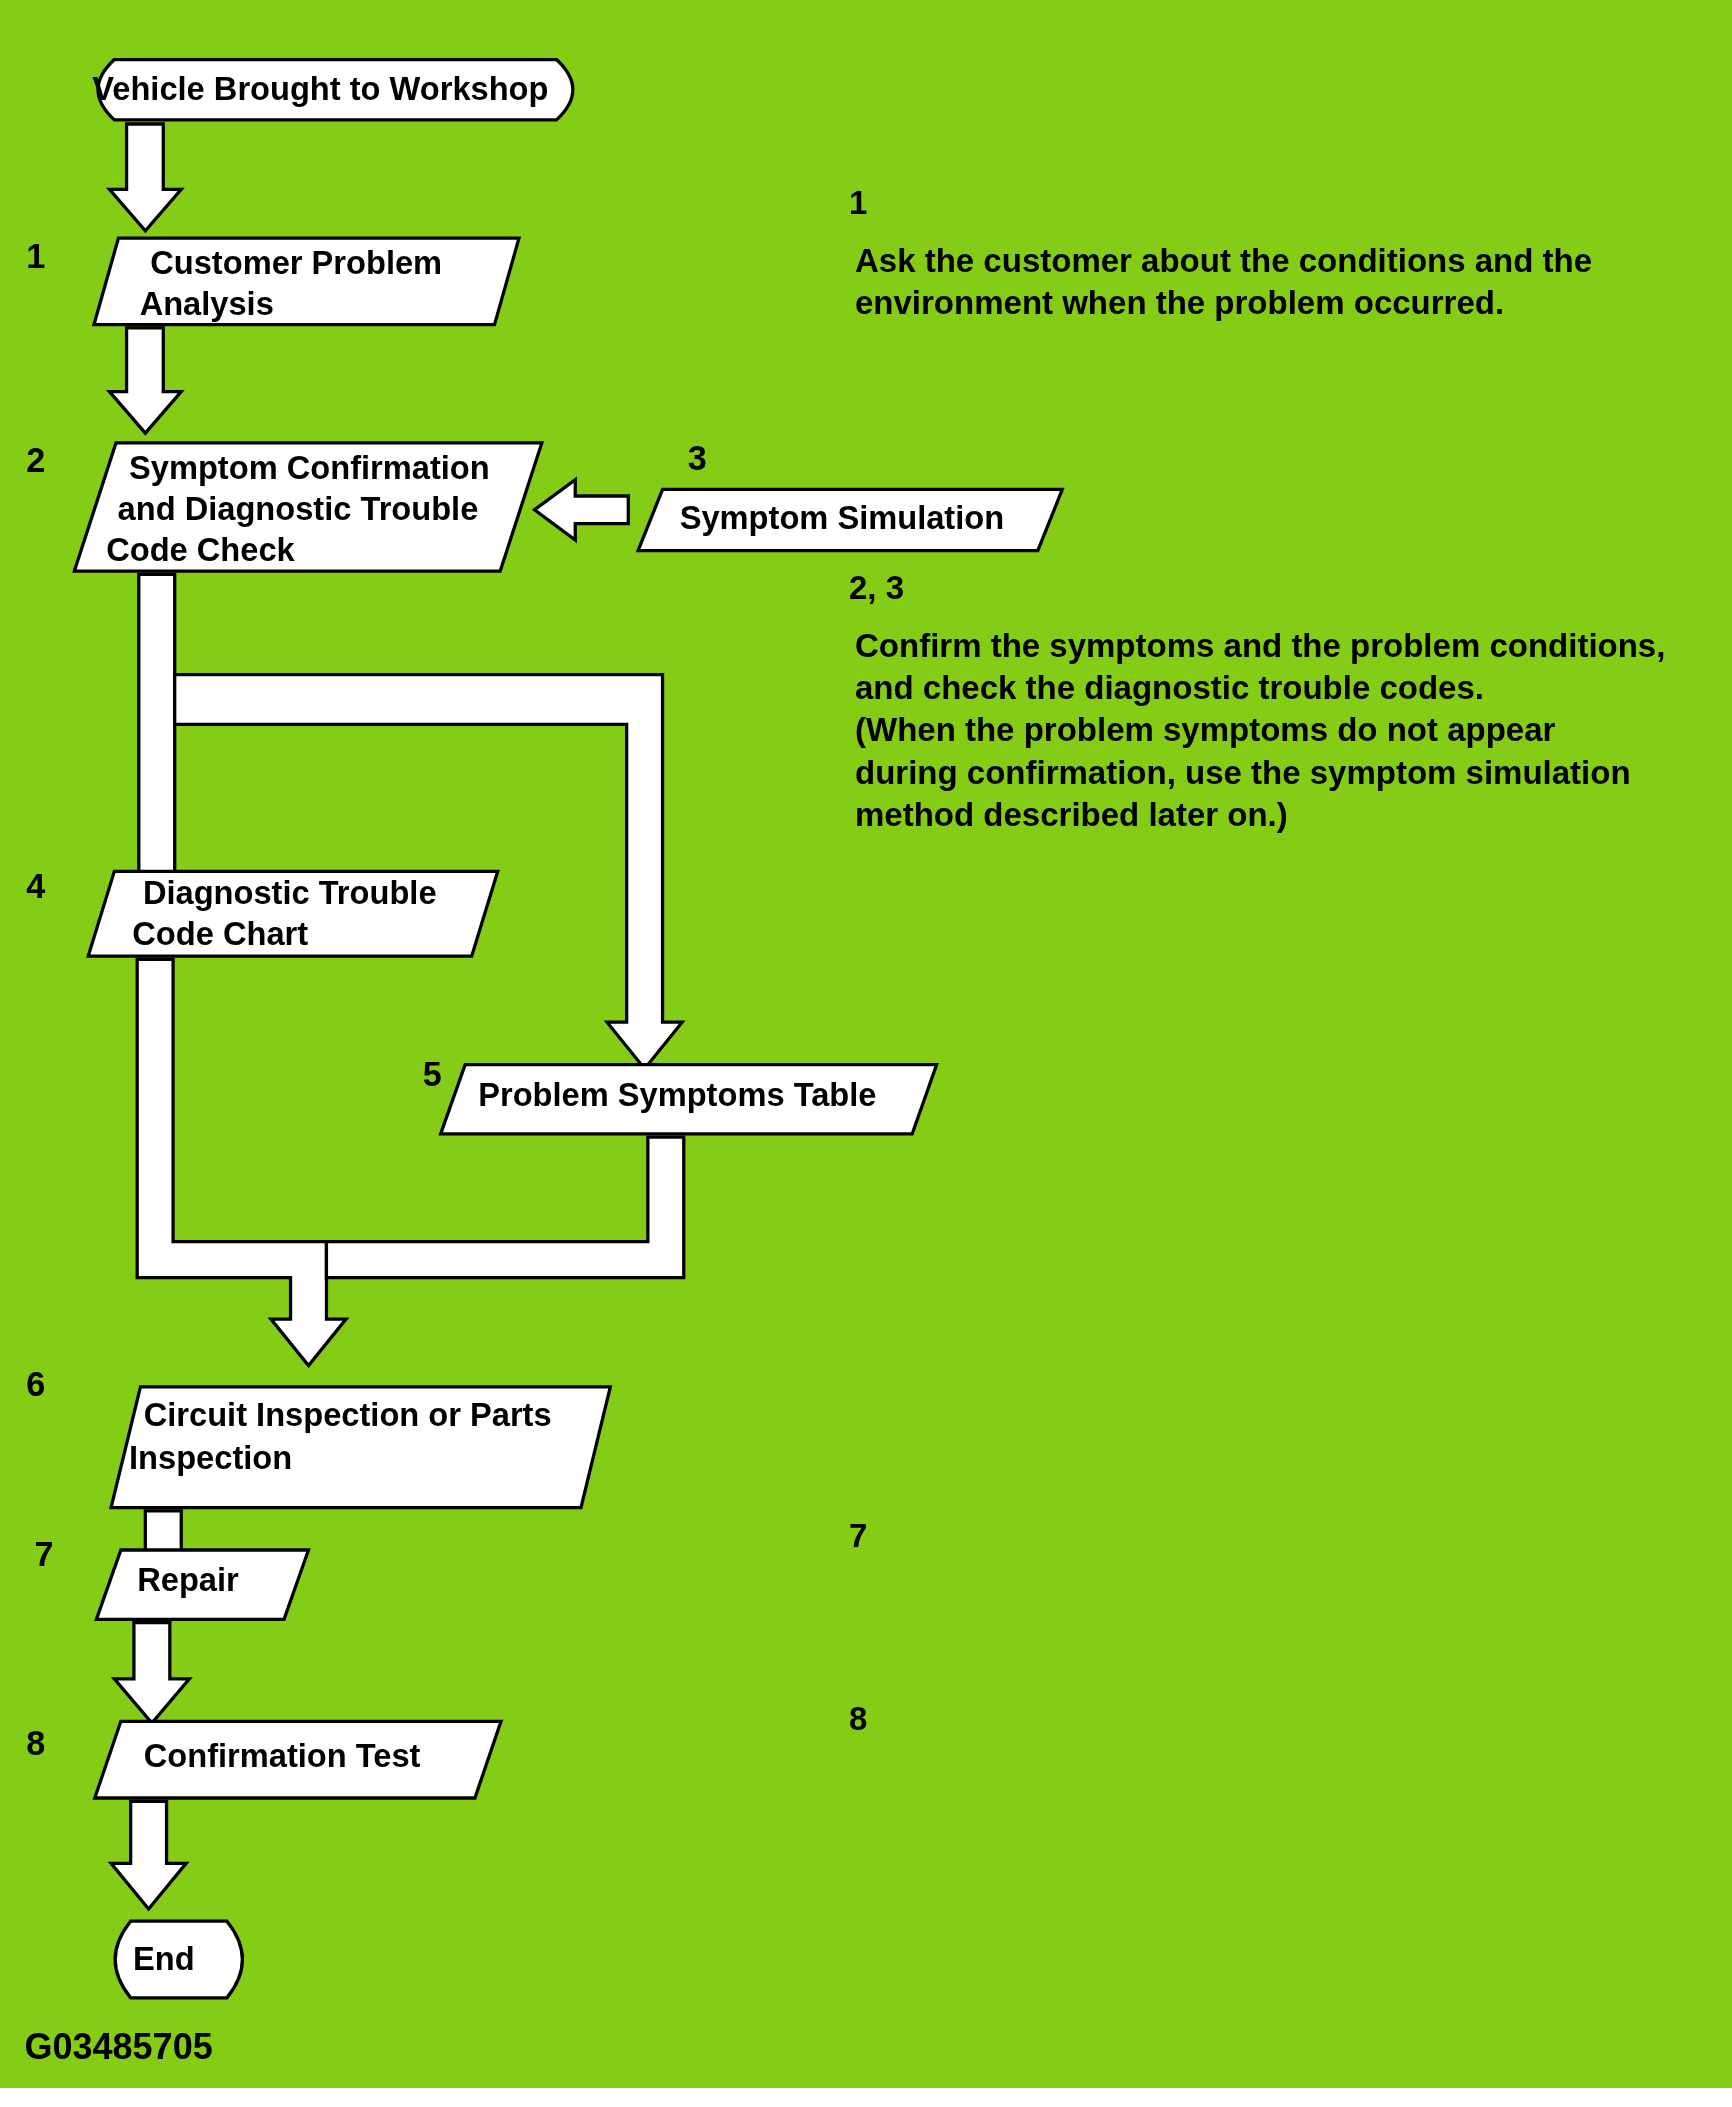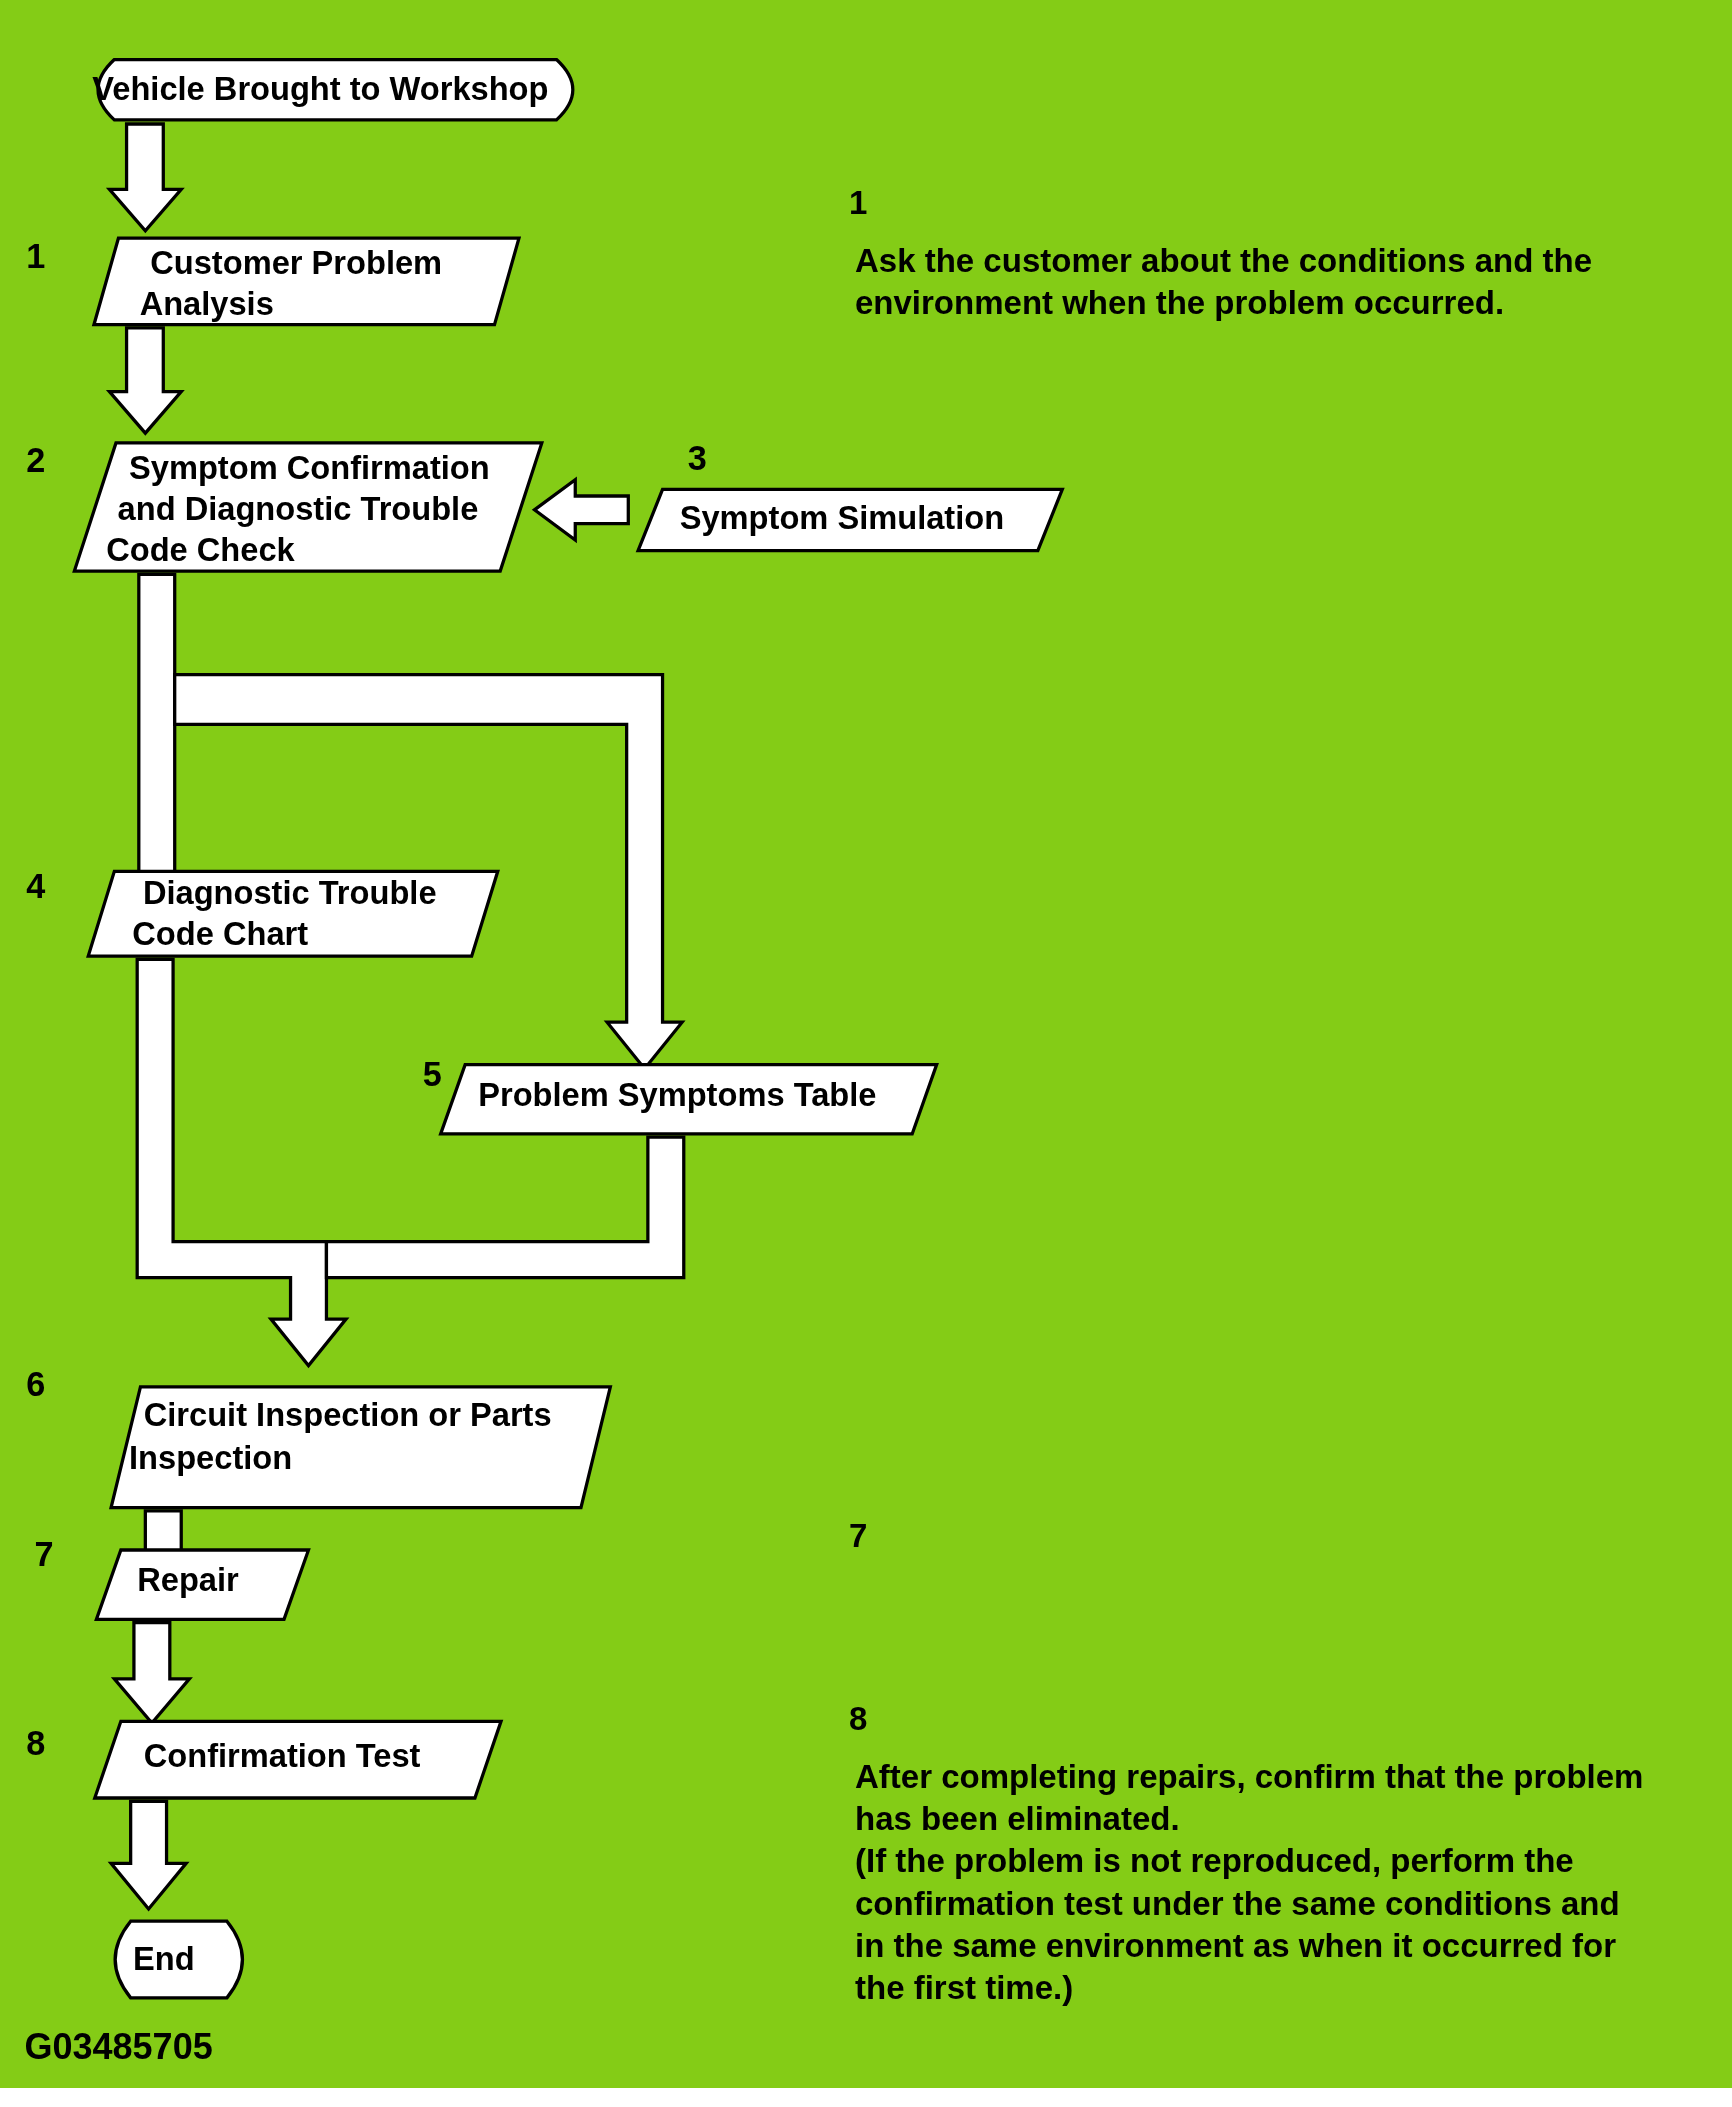--- a/index.html
+++ b/index.html
@@ -179,34 +179,36 @@
     <text class="node-label" x="163" y="2404">End</text>
 
   </svg>
 
   <div class="desc-block" style="left:849px; top:186px; width:865px;">
     <p class="desc-num">1</p>
     <p class="desc-body">Ask the customer about the conditions and the
 environment when the problem occurred.</p>
   </div>
 
+  <div class="desc-block" style="left:849px; top:571px; width:873px;">
+    <p class="desc-num">2, 3</p>
+    <p class="desc-body">Confirm the symptoms and the problem conditions,
+and check the diagnostic trouble codes.
+(When the problem symptoms do not appear
+during confirmation, use the symptom simulation
+method described later on.)</p>
+  </div>
 
   <div class="desc-block" style="left:849px; top:1175px; width:873px;">
   </div>
 
   <div class="desc-block" style="left:849px; top:1519px; width:865px;">
     <p class="desc-num">7</p>
   </div>
 
   <div class="desc-block" style="left:849px; top:1702px; width:873px;">
     <p class="desc-num">8</p>
-    <p class="desc-body">After completing repairs, confirm that the problem
-has been eliminated.
-(If the problem is not reproduced, perform the
-confirmation test under the same conditions and
-in the same environment as when it occurred for
-the first time.)</p>
   </div>
 
   <div class="footer-code" style="left:24.5px; top:2026px;">G03485705</div>
 
 </div>
 
 
 </body></html>

